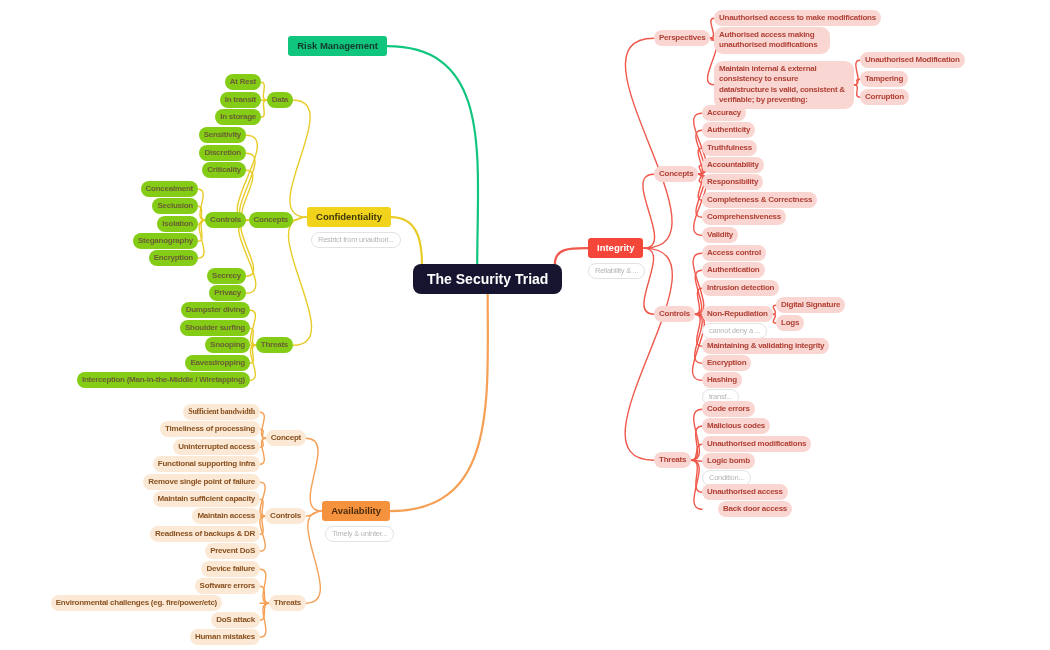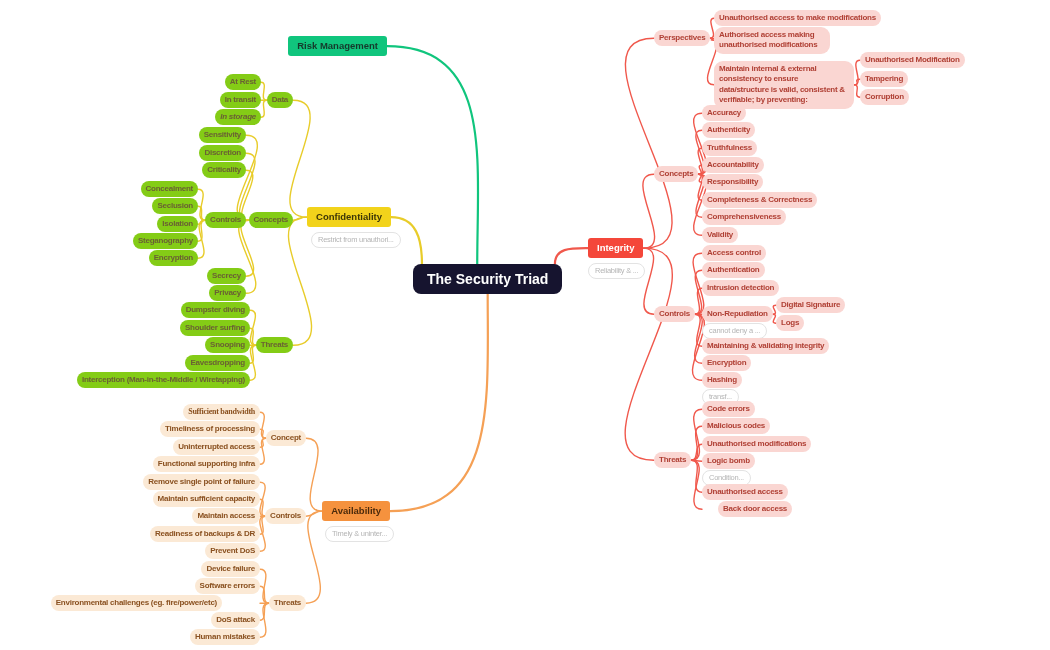--- a/index.html
+++ b/index.html
@@ -103,21 +103,21 @@
       <path d="M 268.84375,603.1953125 C 260.2205016214795,603.1953125 268.6232483785205,620.1953125 260,620.1953125" stroke="#f5a055" stroke-width="1.4" fill="none" stroke-linecap="round"></path>
       <path d="M 268.84375,603.1953125 C 253.03464146733262,603.1953125 275.8091085326674,637.1953125 260,637.1953125" stroke="#f5a055" stroke-width="1.4" fill="none" stroke-linecap="round"></path>
     </svg>
 <div class="nd center" style="top: 264px; left: 413px;">The Security Triad</div>
     <div class="nd main m-green" style="top: 36px; right: 663px;">Risk Management</div>
     <div class="nd main m-yellow" style="top: 207px; right: 659px;">Confidentiality</div>
     <div class="nd note" style="top: 232px; left: 311px;">Restrict from unauthori...</div>
     <div class="nd p-y" style="top: 92px; right: 757px;">Data</div>
     <div class="nd p-y" style="top: 74px; right: 789px;">At Rest</div>
     <div class="nd p-y" style="top: 92px; right: 789px;">In transit</div>
-    <div class="nd p-y" style="top: 109px; right: 789px; font-style: italic;">In storage</div>
+    <div class="nd p-y" style="top: 109px; right: 789px;">In storage</div>
     <div class="nd p-y" style="top: 212px; right: 757px;">Concepts</div>
     <div class="nd p-y" style="top: 127px; right: 804px;">Sensitivity</div>
     <div class="nd p-y" style="top: 145px; right: 804px;">Discretion</div>
     <div class="nd p-y" style="top: 162px; right: 804px;">Criticality</div>
     <div class="nd p-y" style="top: 212px; right: 804px;">Controls</div>
     <div class="nd p-y" style="top: 181px; right: 852px;">Concealment</div>
     <div class="nd p-y" style="top: 198px; right: 852px;">Seclusion</div>
     <div class="nd p-y" style="top: 216px; right: 852px;">Isolation</div>
     <div class="nd p-y" style="top: 233px; right: 852px;">Steganography</div>
     <div class="nd p-y" style="top: 250px; right: 852px;">Encryption</div>

